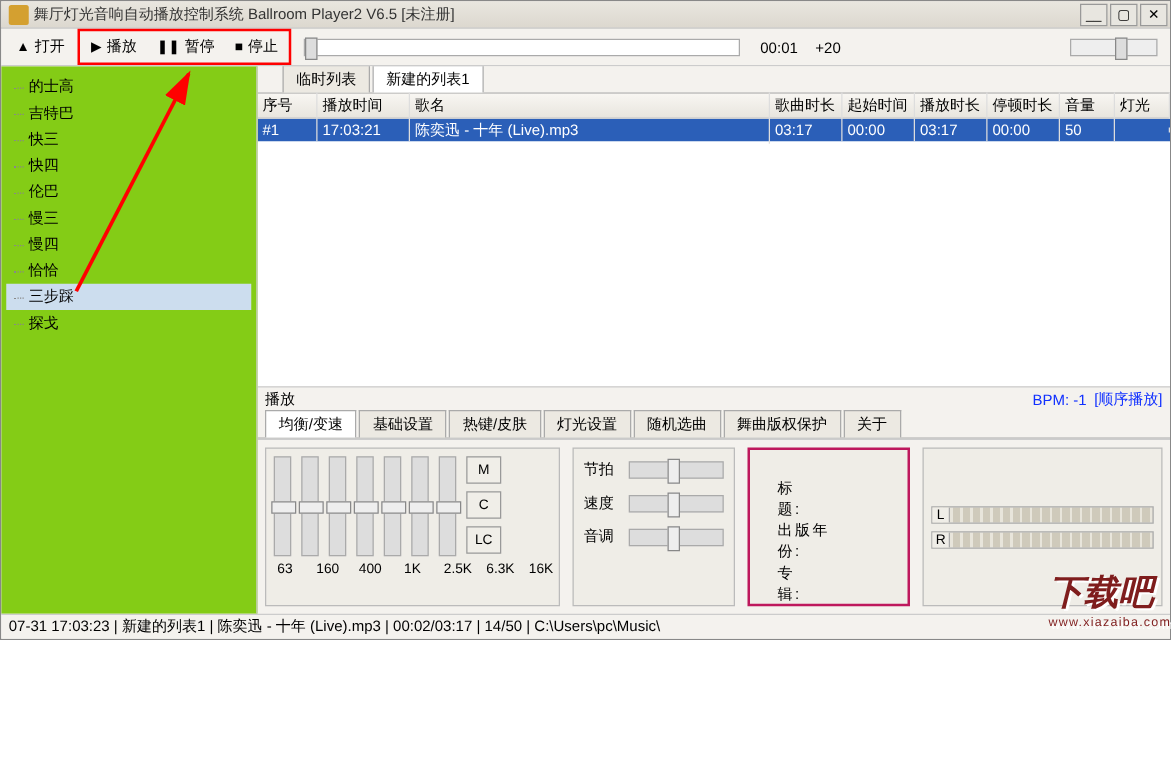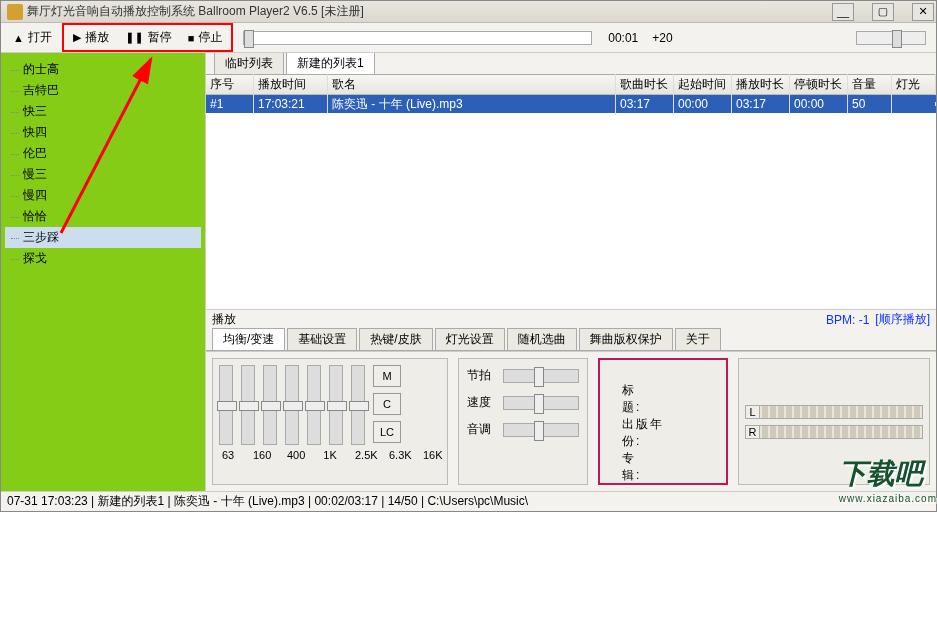--- a/index.html
+++ b/index.html
@@ -3,21 +3,21 @@
 <meta charset="utf-8">
 <style>
 * { box-sizing: border-box; margin: 0; padding: 0; font-family: "Microsoft YaHei", SimSun, Arial, sans-serif; }
 body { background: #fff; width: 937px; height: 626px; overflow: hidden; font-size: 12px; }
 
 .window { width: 937px; height: 512px; border: 1px solid #888; background: #f4f2ee; display: flex; flex-direction: column; }
 
 .titlebar { height: 22px; background: linear-gradient(#e9e6df,#dcd8cf); display: flex; align-items: center; padding: 0 2px; border-bottom: 1px solid #bbb; }
 .titlebar .icon { width: 16px; height: 16px; margin: 0 4px; background: #d4a030; border-radius: 2px; }
 .titlebar .title { flex: 1; font-size: 12px; color: #333; }
-.titlebar .winbtns { display: flex; gap: 18px; }
+.titlebar .winbtns { display: flex; gap: 2px; }
 .titlebar .winbtn { width: 22px; height: 18px; border: 1px solid #999; background: #e8e6e0; display: flex; align-items: center; justify-content: center; font-size: 11px; cursor: pointer; }
 
 .toolbar { height: 30px; background: #f4f2ee; display: flex; align-items: center; padding: 2px 4px; gap: 2px; border-bottom: 1px solid #ccc; }
 .tbtn { display: flex; align-items: center; gap: 4px; padding: 3px 8px; background: #f4f2ee; cursor: pointer; font-size: 12px; }
 .tbtn .sym { font-size: 11px; }
 .redbox { border: 2px solid #ff0000; padding: 1px; display: flex; }
 .progress { flex: 1; height: 14px; border: 1px solid #aaa; background: #fff; margin: 0 8px; position: relative; }
 .progress .thumb { position: absolute; left: 0; top: -2px; width: 10px; height: 18px; background: #ddd; border: 1px solid #888; }
 .timeinfo { font-size: 12px; padding: 0 6px; }
 .volslider { width: 70px; height: 14px; border: 1px solid #aaa; background: #eee; margin-right: 6px; position: relative; }
@@ -26,21 +26,21 @@
 .mainarea { flex: 1; display: flex; overflow: hidden; }
 .sidebar { width: 205px; border-right: 1px solid #ccc; background: #84cc16; padding: 6px 4px; position: relative; }
 .tree-item { padding: 2px 2px 2px 18px; font-size: 12px; color: #000; cursor: pointer; position: relative; }
 .tree-item::before { content: ""; position: absolute; left: 6px; top: 50%; width: 8px; height: 1px; border-top: 1px dotted #888; }
 .tree-item.active { background: #cde; }
 
 
 .arrow-svg { position: absolute; left: 40px; top: 0; pointer-events:none; }
 
 .rightside { flex: 1; display: flex; flex-direction: column; overflow: hidden; }
-.tabs { height: 22px; display: flex; align-items: flex-end; padding-left: 8px; background: #f4f2ee; border-bottom: 1px solid #aaa; }
+.tabs { height: 22px; display: flex; align-items: flex-end; padding-left: 20px; background: #f4f2ee; border-bottom: 1px solid #aaa; }
 .tab { padding: 2px 10px; border: 1px solid #aaa; border-bottom: none; background: #ece9e2; font-size: 12px; margin-right: 2px; cursor: pointer; }
 .tab.active { background: #fff; }
 
 .listhead { display: flex; background: linear-gradient(#f8f6f2,#e8e5de); border-bottom: 1px solid #bbb; height: 20px; align-items: center; font-size: 12px; }
 .listhead .col, .listrow .col { padding: 2px 4px; border-right: 1px solid #ddd; overflow: hidden; white-space: nowrap; }
 .c-seq{width:48px} .c-ptime{width:74px} .c-name{flex:1;min-width:200px} .c-dur{width:58px} .c-start{width:58px} .c-pdur{width:58px} .c-stop{width:58px} .c-vol{width:44px} .c-light{width:44px}
 .listbody { flex: 1; background: #fff; overflow: auto; }
 .listrow { display: flex; height: 18px; align-items: center; font-size: 12px; }
 .listrow.sel { background: #2b5fb8; color: #fff; }
 
@@ -70,21 +70,21 @@
 .metabox { border: 2px solid #be185d; background: #efede7; padding: 22px; font-size: 12px; width: 130px; }
 .metabox .mr { display: flex; }
 .metabox .mk { width: 48px; letter-spacing: 2px; }
 
 .lrbox { border: 1px solid #bbb; background: #efede7; padding: 6px; flex: 1; display:flex; flex-direction:column; gap:6px; justify-content:center; }
 .meter { height: 14px; border: 1px solid #aaa; background: repeating-linear-gradient(90deg,#cfcabb 0 6px,#e8e5db 6px 8px); display:flex; align-items:center; }
 .meter .ch { width: 14px; font-size: 11px; text-align:center; background:#efede7; border-right:1px solid #aaa; }
 
 .statusbar { height: 20px; background: #f4f2ee; border-top: 1px solid #ccc; display: flex; align-items: center; padding: 0 6px; font-size: 12px; }
 
-.watermark { position: absolute; right: 0; bottom: 8px; font-size: 28px; font-weight: bold; color: #14532d; text-shadow: 2px 2px #fff; font-style: italic; pointer-events:none; }
+.watermark { position: absolute; right: 0; bottom: 8px; font-size: 28px; font-weight: bold; color: #7f1d1d; text-shadow: 2px 2px #fff; font-style: italic; pointer-events:none; }
 .watermark .sub { font-size: 10px; display:block; font-weight: normal; font-style: normal; letter-spacing:1px; }
 .container { position: relative; }
 </style>
 </head>
 <body>
 <div class="container">
 
 <div class="window">
 
   <div class="titlebar">

